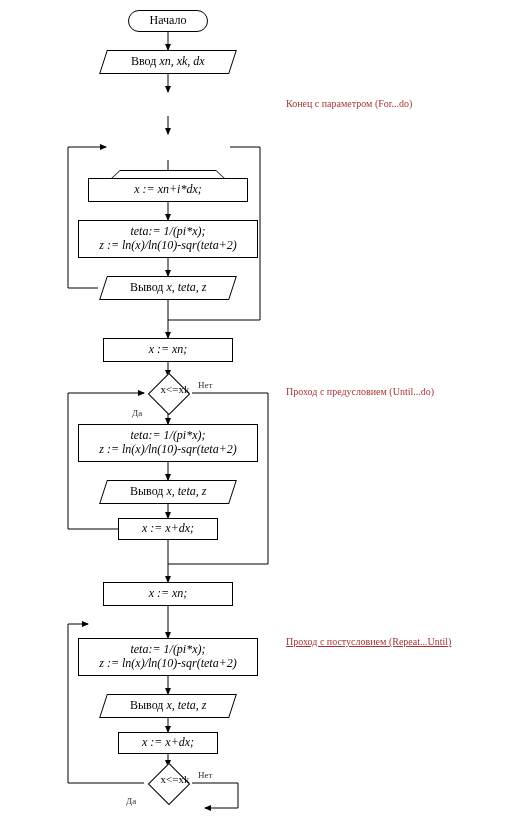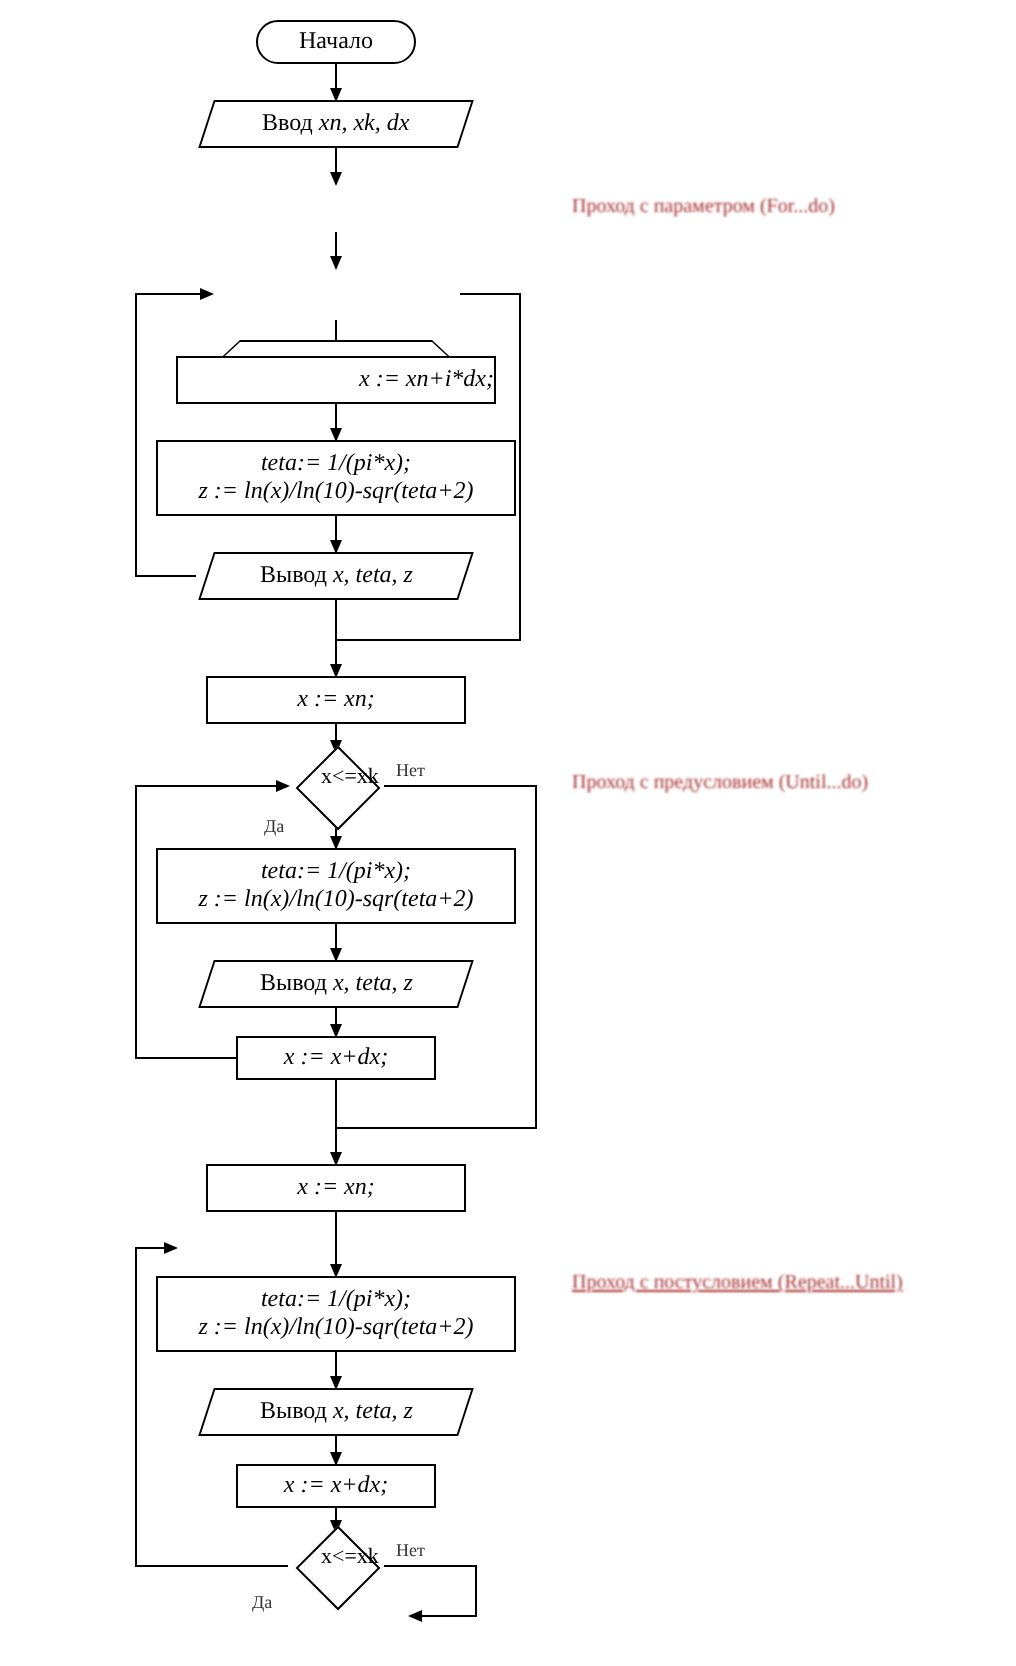--- a/index.html
+++ b/index.html
@@ -148,33 +148,33 @@
     <span>Начало</span>
   </div>
 
   <div class="shape parallelogram" style="left:95px; top:42px; width:130px; height:24px;">
     <span>
       <span>Ввод </span><span class="ital">xn, xk, dx</span>
     </span>
   </div>
 
 
-  <div class="anno" style="left:278px; top:90px;">Проход с параметром (For...do)</div>
+  <div class="anno" style="left:278px; top:90px;">Конец с параметром (For...do)</div>
 
   <div class="hexagon-wrap" style="left:98px; top:126px; width:124px; height:26px;">
     <div class="hex-body" style="left:14px; right:14px;">
       <span>i:=1, n</span>
     </div>
     <div class="hex-cap" style="left:0; border-top:13px solid transparent; border-bottom:13px solid transparent; border-right:14px solid #000;"></div>
     <div class="hex-cap" style="left:1px; border-top:12px solid transparent; border-bottom:12px solid transparent; border-right:13px solid #fff; top:1px; bottom:1px;"></div>
     <div class="hex-cap" style="right:0; border-top:13px solid transparent; border-bottom:13px solid transparent; border-left:14px solid #000;"></div>
     <div class="hex-cap" style="right:1px; border-top:12px solid transparent; border-bottom:12px solid transparent; border-left:13px solid #fff; top:1px; bottom:1px;"></div>
   </div>
 
-  <div class="shape process" style="left:80px; top:170px; width:160px; height:24px;justify-content:flex-end;">
+  <div class="shape process" style="left:80px; top:170px; width:160px; height:24px;">
     <span class="ital">x := xn+i*dx;</span>
   </div>
 
   <div class="shape process" style="left:70px; top:212px; width:180px; height:38px; flex-direction:column;">
     <div class="ital">teta:= 1/(pi*x);</div>
     <div class="ital">z := ln(x)/ln(10)-sqr(teta+2)</div>
   </div>
 
   <div class="shape parallelogram" style="left:95px; top:268px; width:130px; height:24px;">
     <span>

